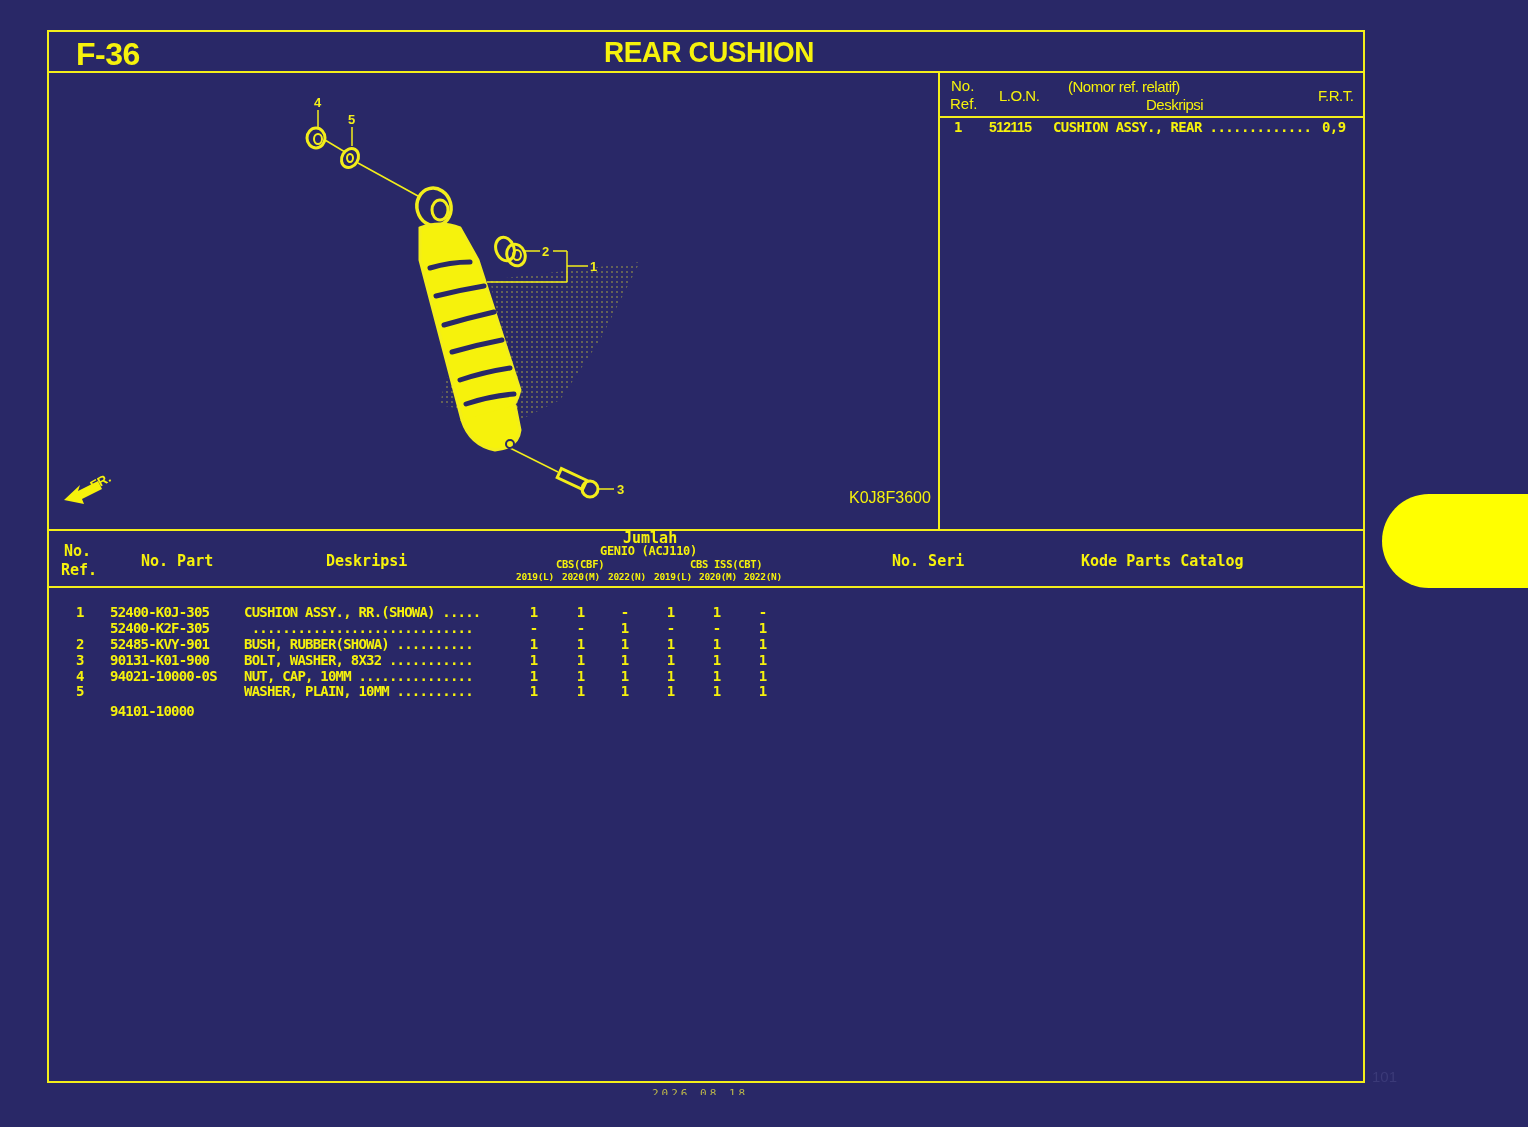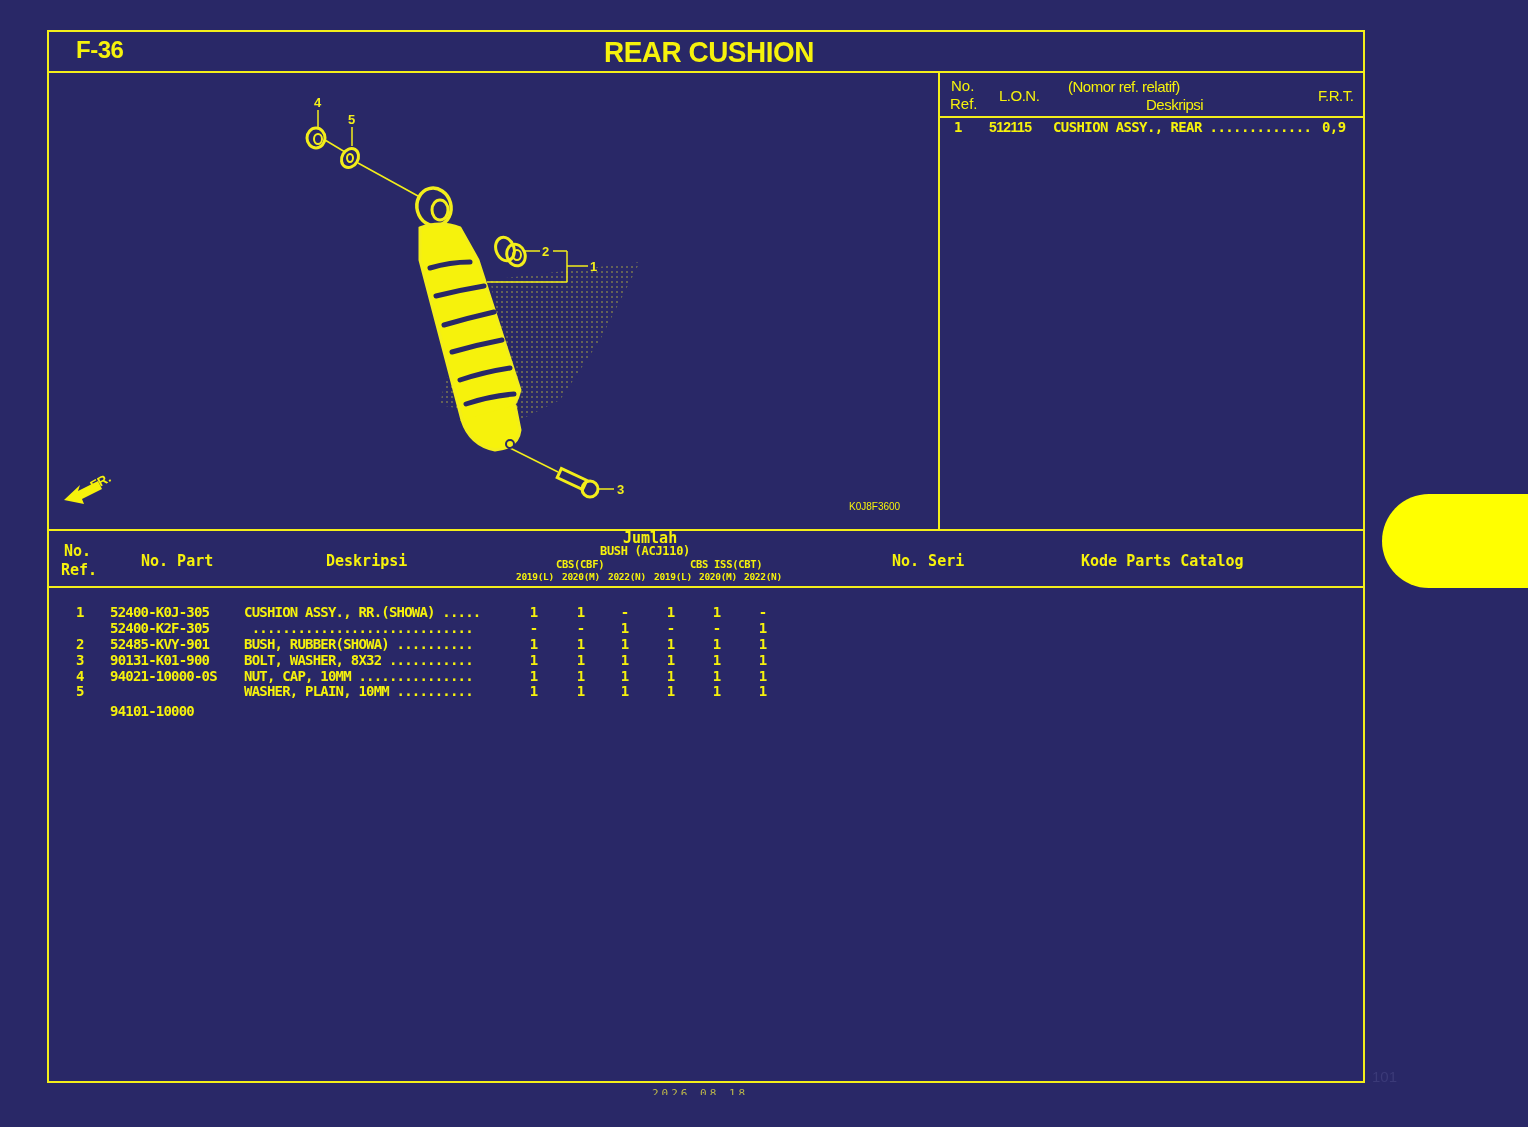--- a/index.html
+++ b/index.html
@@ -2,21 +2,21 @@
 <html><head>
 <meta charset="utf-8">
 <style>
   html,body{margin:0;padding:0;}
   body{width:1528px;height:1127px;background:#292867;position:relative;overflow:hidden;font-family:"Liberation Sans",sans-serif;color:#f6f20c;}
   .frame{position:absolute;left:47px;top:30px;width:1318px;height:1053px;border:2px solid #f3ee1a;box-sizing:border-box;}
   .hline{position:absolute;height:2px;background:#f3ee1a;}
   .vline{position:absolute;width:2px;background:#f3ee1a;}
   .t{position:absolute;white-space:nowrap;}
   .mono{font-family:"DejaVu Sans Mono","Liberation Mono",monospace;}
-  .pid{font-family:"Liberation Sans",sans-serif;font-weight:bold;font-size:24px;left:76px;top:36px;letter-spacing:-0.5px;}
+  .pid{font-family:"Liberation Sans",sans-serif;font-weight:bold;font-size:32px;left:76px;top:36px;letter-spacing:-0.5px;}
   .ptitle{font-family:"Liberation Sans",sans-serif;font-weight:bold;font-size:30px;left:604px;top:35px;letter-spacing:-0.5px;transform:scaleX(0.93);transform-origin:left;}
   .rh{font-size:15px;}
   .rowtxt{font-size:14px;font-weight:bold;letter-spacing:-0.6px;}
   .hdr{font-size:15px;font-weight:bold;}
   .jm{font-size:10.5px;font-weight:bold;letter-spacing:-0.3px;}
   .tbl{font-size:14px;font-weight:bold;letter-spacing:-0.8px;line-height:15.8px;}
   .qty{font-size:14px;font-weight:bold;text-align:center;width:20px;line-height:15.8px;}
   .tab{position:absolute;left:1382px;top:494px;width:170px;height:94px;background:#ffff00;border-radius:47px 0 0 47px;}
   .pagenum{position:absolute;left:1372px;top:1068px;font-size:15px;color:#3b3a78;}
   .footdate{position:absolute;left:652px;top:1087px;font-size:11px;color:#bdb84a;letter-spacing:3px;overflow:hidden;height:8px;}
@@ -101,42 +101,42 @@
     <text x="542" y="256">2</text>
     <text x="590" y="271">1</text>
     <text x="617" y="494">3</text>
   </g>
 
   <g>
     <polygon points="64,500 80,485 78,491 98,481 102,489 82,499 84,504" fill="#f6f20c"></polygon>
   </g>
 </svg>
 <div class="t" style="left:90px;top:474px;font-size:13px;font-weight:bold;transform:rotate(-28deg);">FR.</div>
-<div class="t" style="left:849px;top:501px;font-size:10px;">K0J8F3600</div>
+<div class="t" style="left:849px;top:489px;font-size:16px;">K0J8F3600</div>
 
 <div class="t rh" style="left:951px;top:77px;">No.</div>
 <div class="t rh" style="left:950px;top:95px;">Ref.</div>
 <div class="t rh" style="left:999px;top:87px;letter-spacing:-0.5px;">L.O.N.</div>
 <div class="t rh" style="left:1068px;top:78px;letter-spacing:-0.5px;">(Nomor ref. relatif)</div>
 <div class="t rh" style="left:1146px;top:96px;letter-spacing:-0.5px;">Deskripsi</div>
 <div class="t rh" style="left:1318px;top:87px;letter-spacing:-0.5px;">F.R.T.</div>
 
 <div>
   <div class="t rowtxt mono" style="left:954px;top:119px;">1</div>
   <div class="t rowtxt" style="left:989px;top:119px;">512115</div>
   <div class="t rowtxt mono" style="left:1053px;top:119px;">CUSHION ASSY., REAR .............</div>
   <div class="t rowtxt mono" style="left:1322px;top:119px;">0,9</div>
 </div>
 
 <div class="t hdr mono" style="left:64px;top:542px;">No.</div>
 <div class="t hdr mono" style="left:61px;top:561px;">Ref.</div>
 <div class="t hdr mono" style="left:141px;top:552px;">No. Part</div>
 <div class="t hdr mono" style="left:326px;top:552px;">Deskripsi</div>
 <div class="t mono" style="left:623px;top:529px;font-size:15px;font-weight:bold;">Jumlah</div>
-<div class="t jm mono" style="left:600px;top:544px;font-size:12px;">BUSH (ACJ110)</div>
+<div class="t jm mono" style="left:600px;top:544px;font-size:12px;">GENIO (ACJ110)</div>
 <div class="t jm mono" style="left:556px;top:558px;">CBS(CBF)</div>
 <div class="t jm mono" style="left:680px;top:558px;margin-left:10px;">CBS ISS(CBT)</div>
 <div>
   <div class="t jm mono" style="left:516px;top:571px;font-size:9.5px;">2019(L)</div>
   <div class="t jm mono" style="left:562px;top:571px;font-size:9.5px;">2020(M)</div>
   <div class="t jm mono" style="left:608px;top:571px;font-size:9.5px;">2022(N)</div>
   <div class="t jm mono" style="left:654px;top:571px;font-size:9.5px;">2019(L)</div>
   <div class="t jm mono" style="left:699px;top:571px;font-size:9.5px;">2020(M)</div>
   <div class="t jm mono" style="left:744px;top:571px;font-size:9.5px;">2022(N)</div>
 </div>

